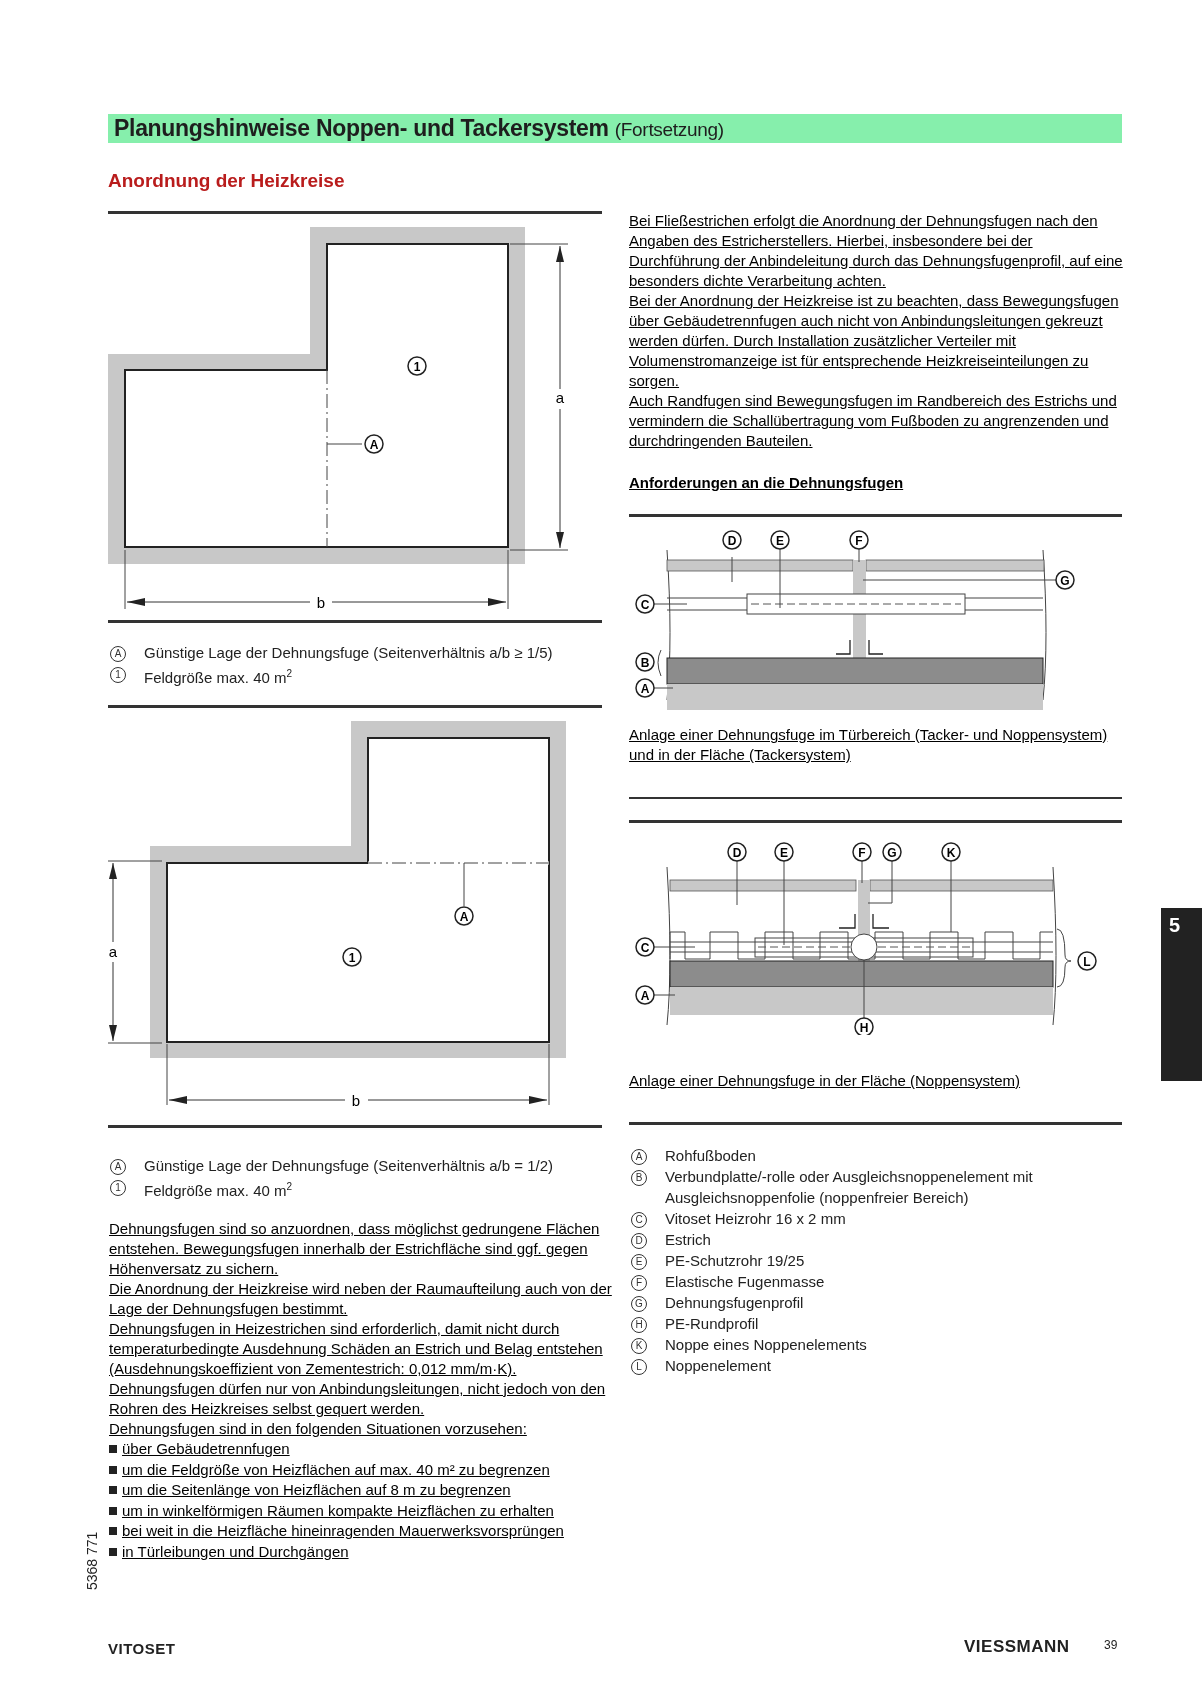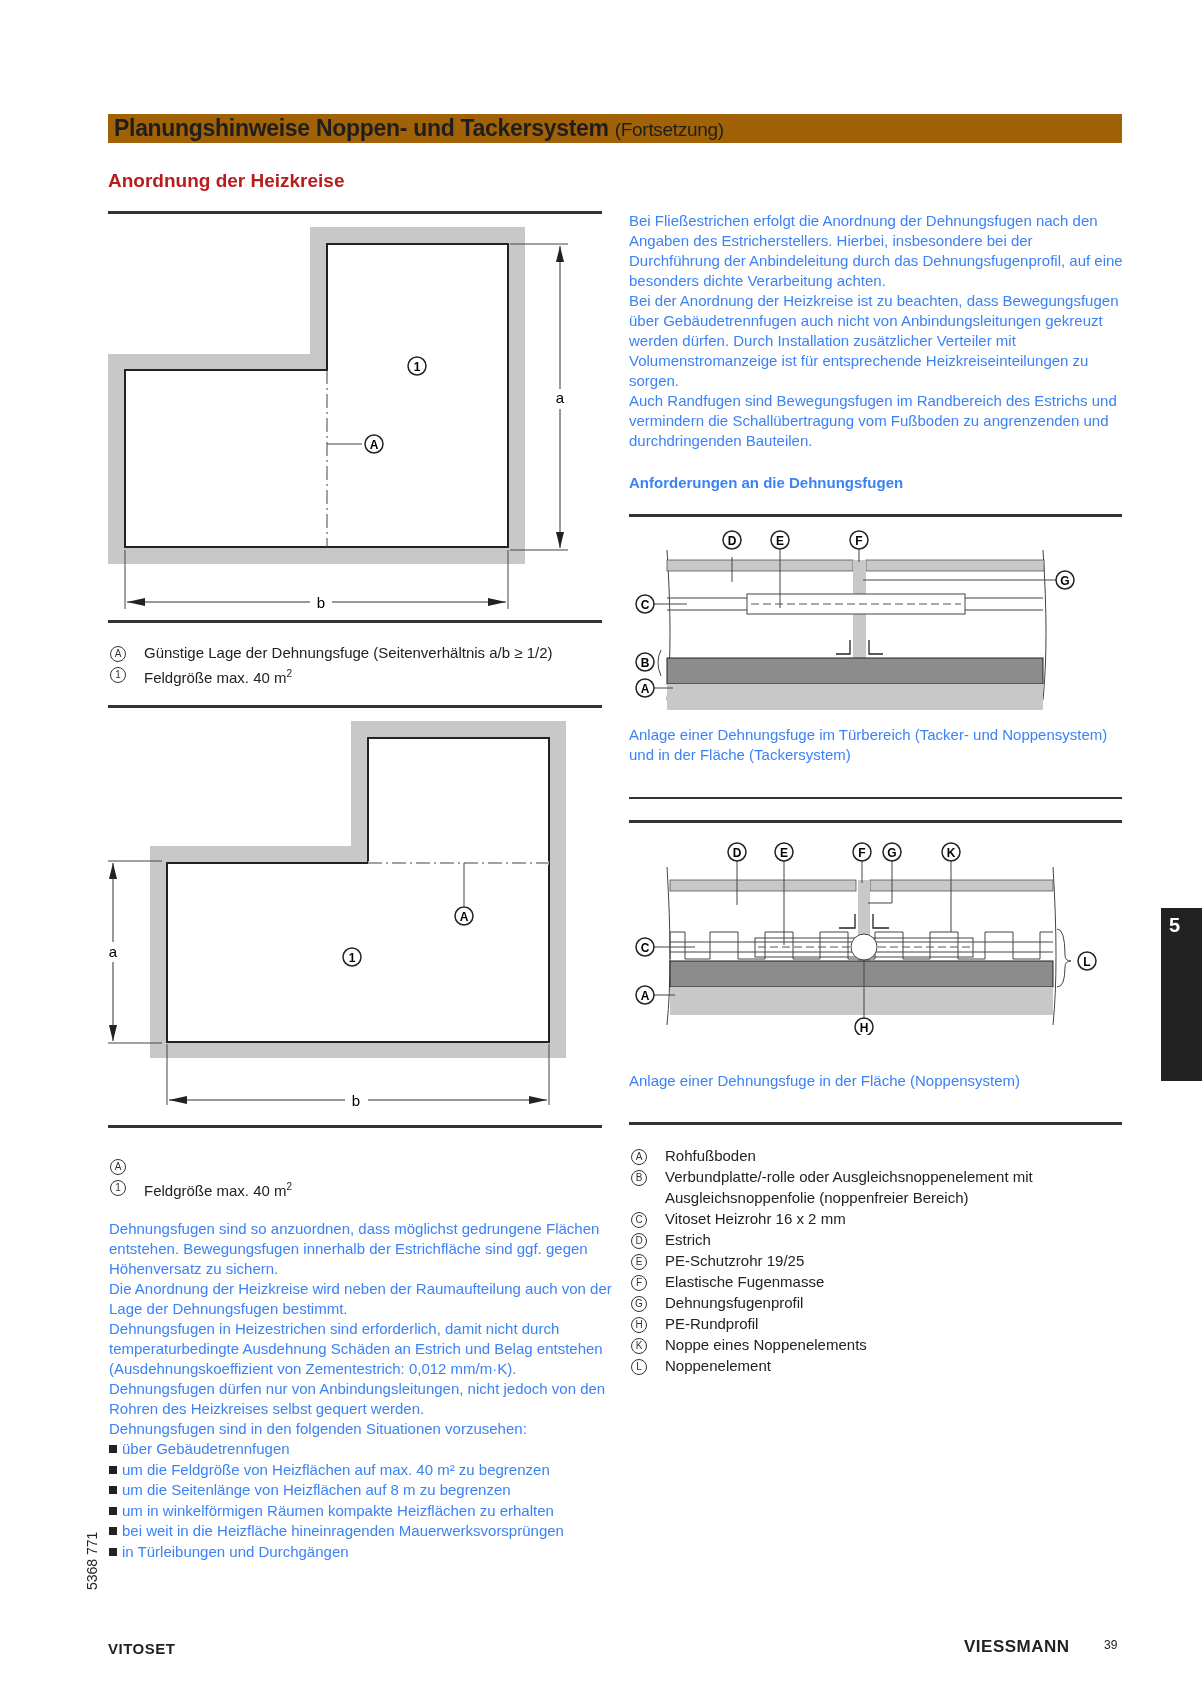--- a/index.html
+++ b/index.html
@@ -1,24 +1,24 @@
 <!DOCTYPE html>
 <html><head>
 <meta charset="utf-8">
 <style>
   html, body { margin:0; padding:0; background:#fff; }
   body { width:1202px; height:1700px; position:relative; overflow:hidden;
          font-family:"Liberation Sans", sans-serif; color:#222; }
   .abs { position:absolute; }
-  .title-bar { left:108px; top:114px; width:1014px; height:29px; background:#a16207; }
+  .title-bar { left:108px; top:114px; width:1014px; height:29px; background:#86efac; }
   .title-bar .main { position:absolute; left:6px; top:1px; font-size:23px; font-weight:bold; letter-spacing:-0.3px; color:#1e1e1e; }
   .title-bar .main .sub { font-weight:normal; font-size:19px; }
   .section-title { left:108px; top:170px; font-size:19px; font-weight:bold; color:#b91c1c; }
   .rule { height:3px; background:#333; }
-  .body-text { font-size:15px; line-height:20px; color:#3b82f6; }
+  .body-text { font-size:15px; line-height:20px; color:#000000;text-decoration:underline; }
   .bold { font-weight:bold; }
   .legend-row { display:flex; font-size:15px; line-height:21px; }
   .legend-row .key { width:34px; flex:none; }
   .circ { display:inline-block; width:14px; height:14px; border:1px solid #333; border-radius:50%;
           font-size:10px; line-height:14px; text-align:center; vertical-align:1px; color:#333; }
   .bullets { list-style:none; margin:0; padding:0; }
   .bullets li { font-size:15px; line-height:20.5px; }
   .bullets li::before { content:""; display:inline-block; width:8px; height:8px; background:#222; margin-right:5px; vertical-align:1px; }
   sup { font-size:10px; }
   .tab5 { left:1161px; top:908px; width:41px; height:173px; background:#222; color:#fff; }
@@ -70,21 +70,21 @@
   <line x1="27" y1="388" x2="210" y2="388" stroke="#333" stroke-width="1"></line>
   <line x1="232" y1="388" x2="406" y2="388" stroke="#333" stroke-width="1"></line>
   <polygon points="27,388 45,384 45,392" fill="#222"></polygon>
   <polygon points="406,388 388,384 388,392" fill="#222"></polygon>
   <text x="221" y="394" font-size="15" text-anchor="middle">b</text>
 </svg>
 
 <div class="abs" style="left:110px; top:642px; width:500px;">
   <div class="legend-row">
     <span class="key"><span class="circ">A</span></span>
-    <span>Günstige Lage der Dehnungsfuge (Seitenverhältnis a/b ≥ 1/2)</span>
+    <span>Günstige Lage der Dehnungsfuge (Seitenverhältnis a/b ≥ 1/5)</span>
   </div>
   <div class="legend-row">
     <span class="key"><span class="circ">1</span></span>
     <span><span>Feldgröße max. 40 m</span><sup>2</sup></span>
   </div>
 </div>
 
 <svg class="abs" style="left:100px; top:710px;" width="510" height="410">
   <path d="M251,11 L466,11 L466,348 L50,348 L50,136 L251,136 Z" fill="#c8c8c8"></path>
   <path d="M268,28 L449,28 L449,332 L67,332 L67,153 L268,153 Z" fill="#fff" stroke="#222" stroke-width="2"></path>
@@ -109,20 +109,21 @@
   <line x1="69" y1="390" x2="245" y2="390" stroke="#333" stroke-width="1"></line>
   <line x1="268" y1="390" x2="447" y2="390" stroke="#333" stroke-width="1"></line>
   <polygon points="69,390 87,386 87,394" fill="#222"></polygon>
   <polygon points="447,390 429,386 429,394" fill="#222"></polygon>
   <text x="256" y="396" font-size="15" text-anchor="middle">b</text>
 </svg>
 
 <div class="abs" style="left:110px; top:1155px; width:500px;">
   <div class="legend-row">
     <span class="key"><span class="circ">A</span></span>
+    <span>Günstige Lage der Dehnungsfuge (Seitenverhältnis a/b = 1/2)</span>
   </div>
   <div class="legend-row">
     <span class="key"><span class="circ">1</span></span>
     <span><span>Feldgröße max. 40 m</span><sup>2</sup></span>
   </div>
 </div>
 
 <div class="abs body-text" style="left:109px; top:1219px; width:505px;">
   <div>Dehnungsfugen sind so anzuordnen, dass möglichst gedrungene Flächen entstehen. Bewegungsfugen innerhalb der Estrichfläche sind ggf. gegen Höhenversatz zu sichern.</div>
   <div>Die Anordnung der Heizkreise wird neben der Raumaufteilung auch von der Lage der Dehnungsfugen bestimmt.</div>

